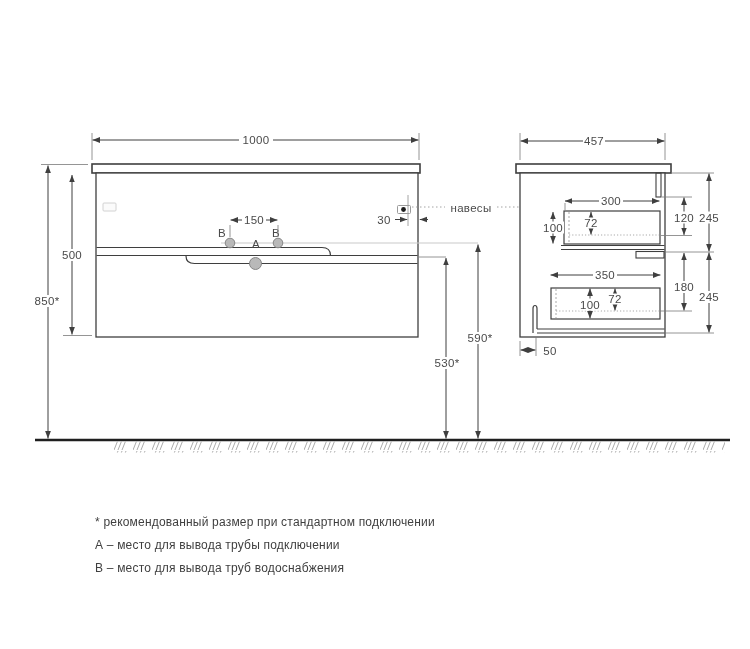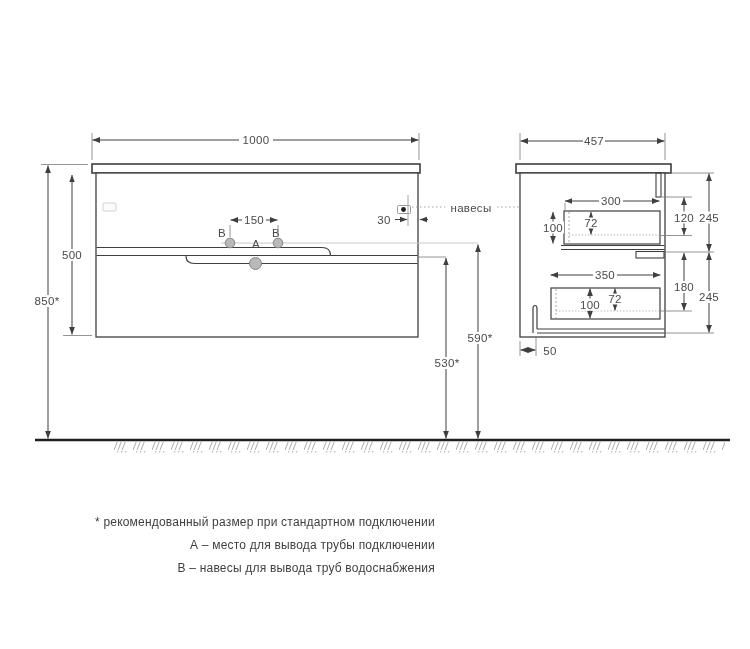--- a/index.html
+++ b/index.html
@@ -4,21 +4,21 @@
 <style>
   html,body{margin:0;padding:0;background:#ffffff;}
   .screen{position:relative;width:750px;height:649px;background:#fff;overflow:hidden;
           font-family:"Liberation Sans",sans-serif;}
   svg{position:absolute;left:0;top:0;}
   svg text{font-family:"Liberation Sans",sans-serif;font-size:11.5px;fill:#4a4a4a;
            text-anchor:middle;dominant-baseline:central;letter-spacing:.3px;}
   .mask{fill:#ffffff;stroke:none;}
   .footnotes{position:absolute;left:95px;top:511px;color:#3f3f3f;font-size:12px;
              line-height:23px;letter-spacing:.2px;}
-  .footnotes div{white-space:nowrap;text-align:right;}
+  .footnotes div{white-space:nowrap;}
 </style>
 </head>
 <body>
 
 <div class="screen">
 
 <svg width="750" height="649" viewBox="0 0 750 649">
   <defs>
     <marker id="ar" markerWidth="8" markerHeight="8" refX="7.4" refY="4" orient="auto-start-reverse" markerUnits="userSpaceOnUse">
       <path d="M0,1.1 L7.5,4 L0,6.9 Z" fill="#3f3f3f"></path>
@@ -212,16 +212,16 @@
 
   <g>
     <line x1="35" y1="440" x2="730" y2="440" stroke="#1f1f1f" stroke-width="2.6"></line>
     <rect x="113" y="441.5" width="612" height="11" fill="url(#hatch)" stroke="none"></rect>
   </g>
 </svg>
 
 <div class="footnotes">
   <div>* рекомендованный размер при стандартном подключении</div>
   <div>А – место для вывода трубы подключении</div>
-  <div>В – навесы для вывода труб водоснабжения</div>
+  <div>В – место для вывода труб водоснабжения</div>
 </div>
 
 </div>
 
 </body></html>

